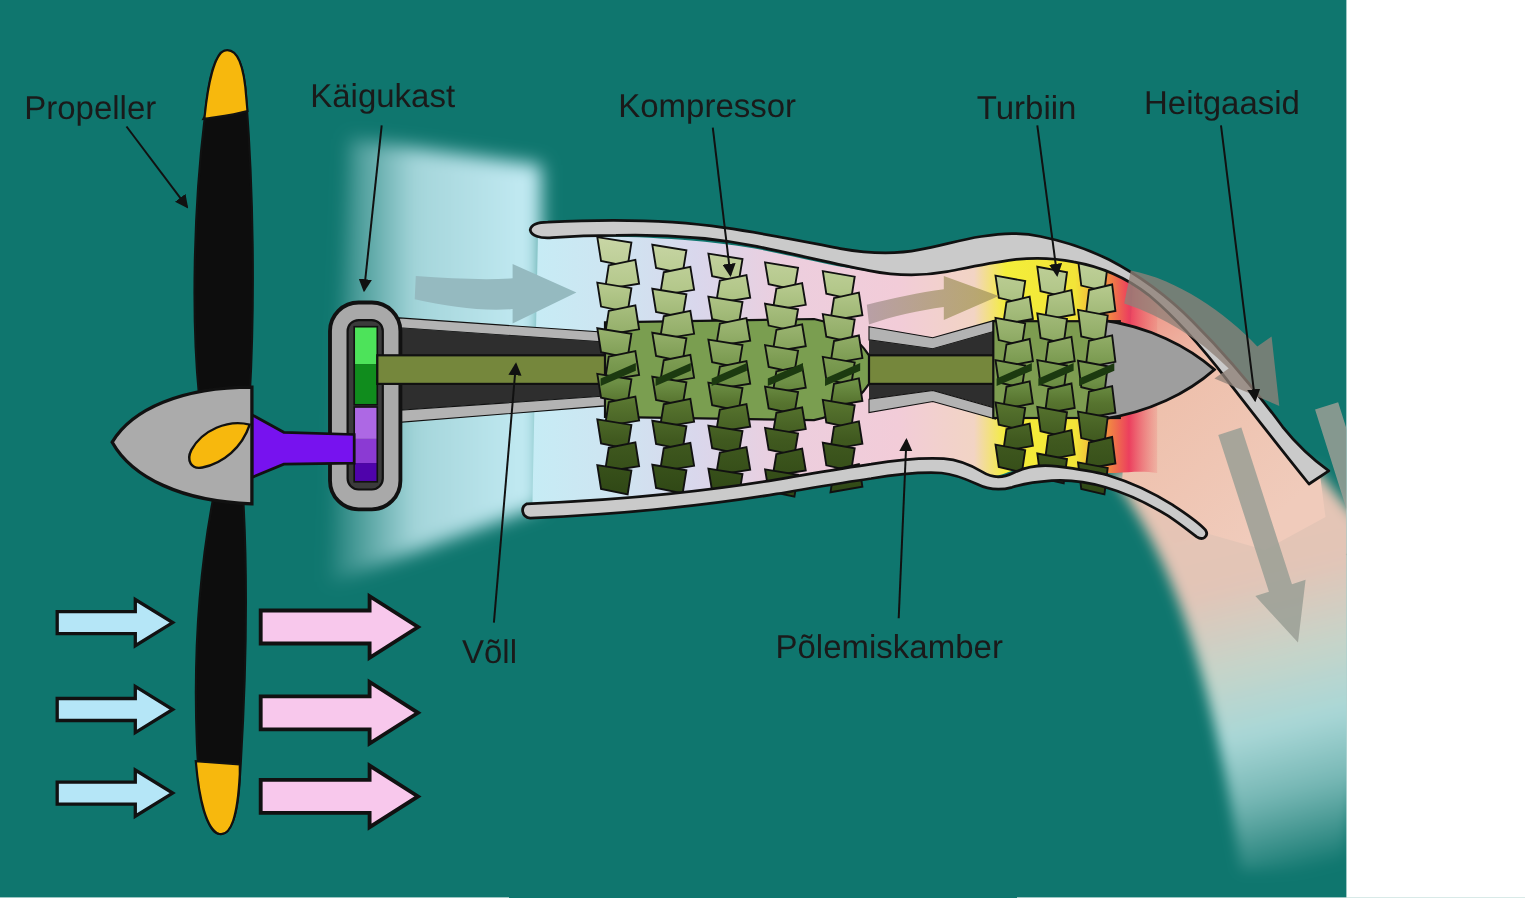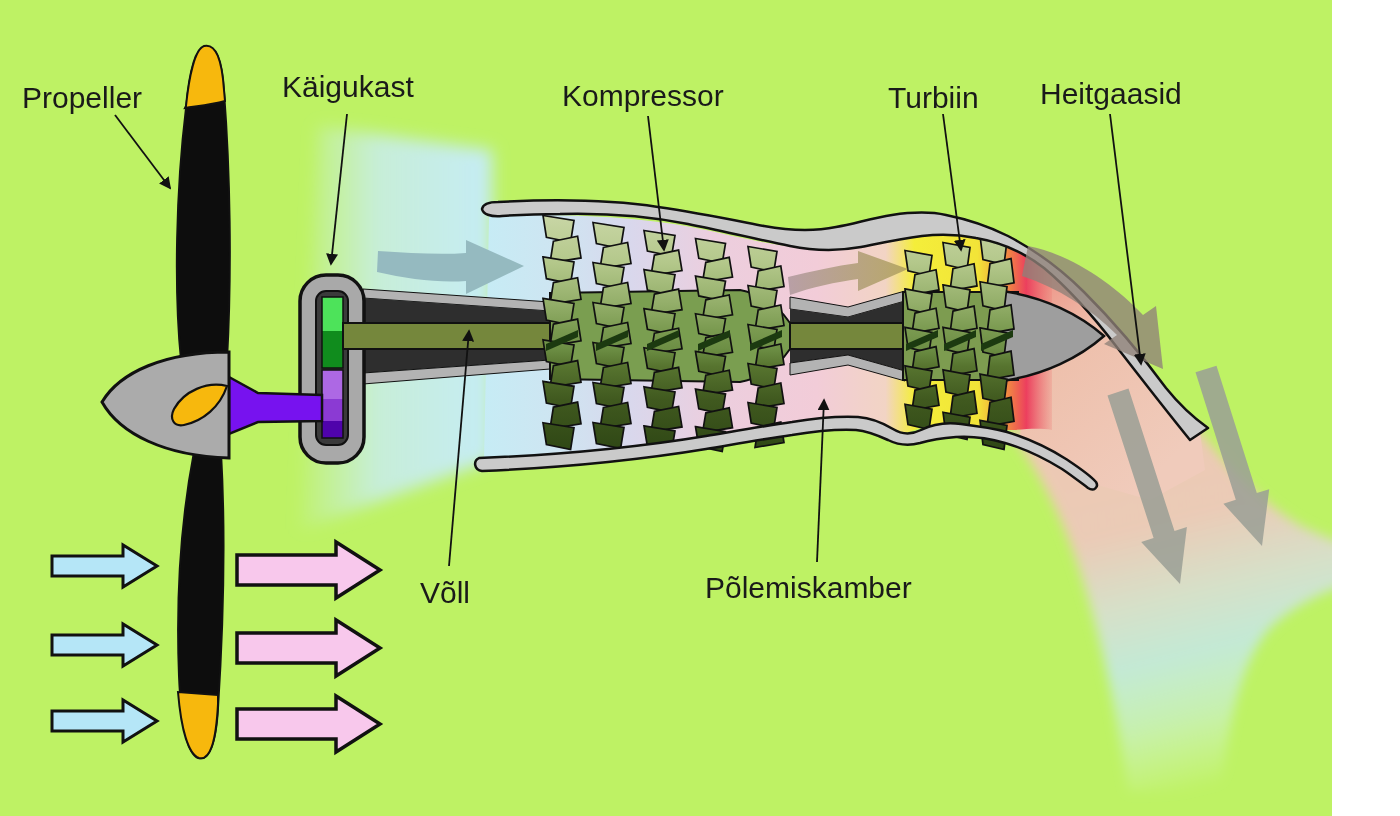--- a/index.html
+++ b/index.html
@@ -1,16 +1,16 @@
 <!DOCTYPE html>
 <html><head>
 <meta charset="utf-8">
 <style>
   html,body{margin:0;padding:0;background:#fff;}
-  .stage{position:relative;width:1332px;height:816px;background:#bef264;overflow:hidden;
+  .stage{position:relative;width:1224px;height:816px;background:#0f766e;overflow:hidden;
          font-family:"Liberation Sans", sans-serif;text-align:center;}
   svg{position:absolute;left:0;top:0;}
   .lbl{font-family:"Liberation Sans", sans-serif;font-size:30px;fill:#1a1a1a;}
 </style>
 </head>
 <body>
 
 <div class="stage">
 <svg id="scene" width="1400" height="816" viewBox="0 0 1400 816">
   <defs>

